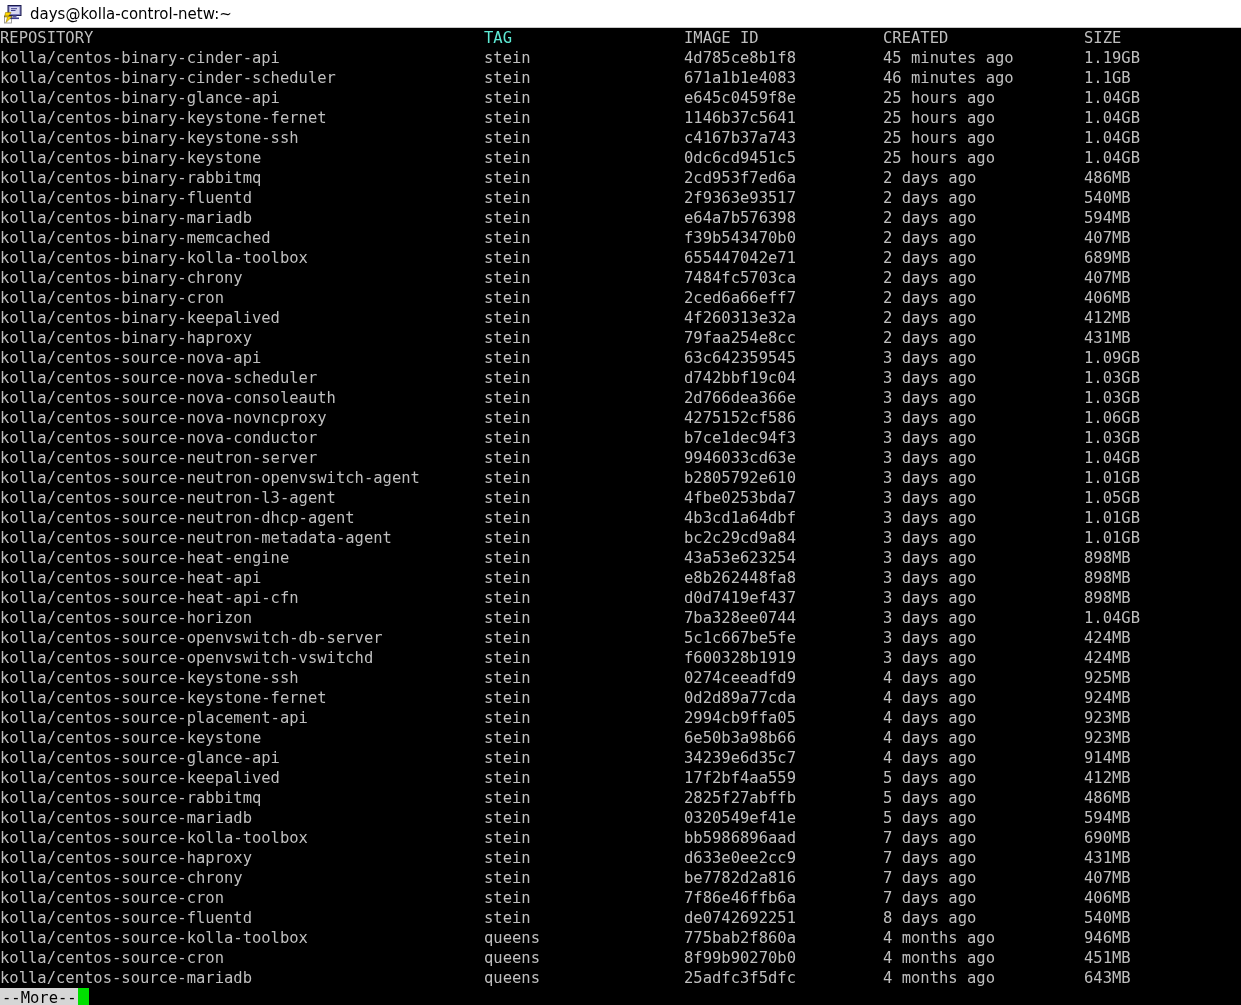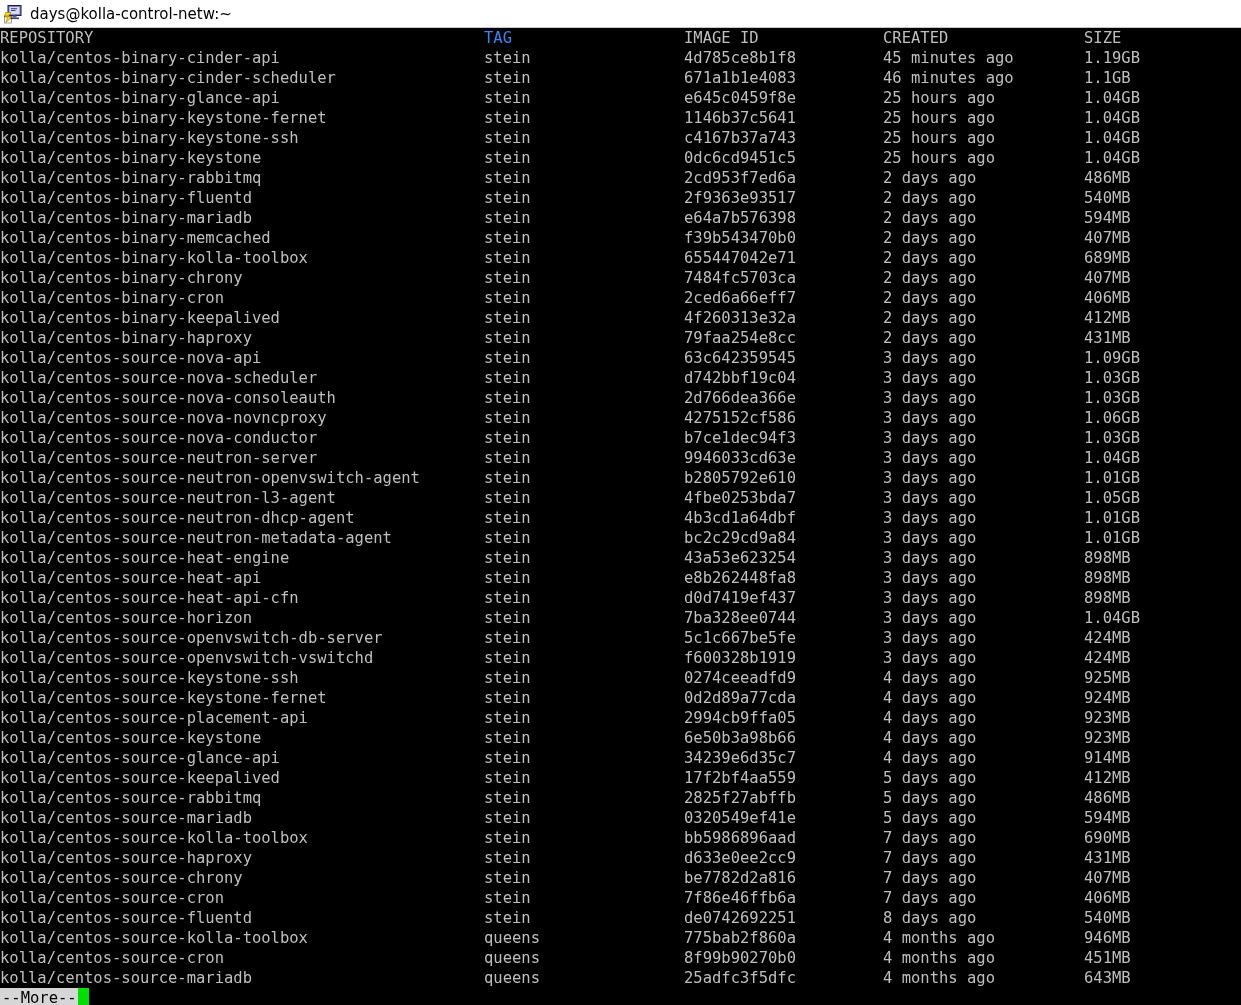--- a/index.html
+++ b/index.html
@@ -112,21 +112,21 @@
     <polygon points="1.5,8.5 7,8.5 4.5,12.5 8,12.5 2,18.5 3.5,13 0.5,13" fill="#ffd700" stroke="#9a7b00" stroke-width="0.6"></polygon>
     <rect x="0.5" y="12" width="7" height="7" fill="none" stroke="#2a2a2a" stroke-width="0.8" opacity="0.55"></rect>
   </svg>
   <span id="titlebar-text">days@kolla-control-netw:~</span>
 </div>
 
 <div id="terminal" style="background: rgb(0, 0, 0);">
 
   <div class="term-line header-line">
     <span class="col c-repo" style="color: rgb(191, 191, 191);">REPOSITORY</span>
-    <span class="col c-tag" style="color: #3b82f6;">TAG</span>
+    <span class="col c-tag" style="color: #5eead4;">TAG</span>
     <span class="col c-id" style="color: rgb(191, 191, 191);">IMAGE ID</span>
     <span class="col c-created" style="color: rgb(191, 191, 191);">CREATED</span>
     <span class="col c-size" style="color: rgb(191, 191, 191);">SIZE</span>
   </div>
 
   <div id="rows-container">
       <div class="term-line"><span class="col c-repo" style="color: rgb(191, 191, 191);">kolla/centos-binary-cinder-api</span><span class="col c-tag" style="color: rgb(191, 191, 191);">stein</span><span class="col c-id" style="color: rgb(191, 191, 191);">4d785ce8b1f8</span><span class="col c-created" style="color: rgb(191, 191, 191);">45 minutes ago</span><span class="col c-size" style="color: rgb(191, 191, 191);">1.19GB</span></div>
       <div class="term-line"><span class="col c-repo" style="color: rgb(191, 191, 191);">kolla/centos-binary-cinder-scheduler</span><span class="col c-tag" style="color: rgb(191, 191, 191);">stein</span><span class="col c-id" style="color: rgb(191, 191, 191);">671a1b1e4083</span><span class="col c-created" style="color: rgb(191, 191, 191);">46 minutes ago</span><span class="col c-size" style="color: rgb(191, 191, 191);">1.1GB</span></div>
       <div class="term-line"><span class="col c-repo" style="color: rgb(191, 191, 191);">kolla/centos-binary-glance-api</span><span class="col c-tag" style="color: rgb(191, 191, 191);">stein</span><span class="col c-id" style="color: rgb(191, 191, 191);">e645c0459f8e</span><span class="col c-created" style="color: rgb(191, 191, 191);">25 hours ago</span><span class="col c-size" style="color: rgb(191, 191, 191);">1.04GB</span></div>
       <div class="term-line"><span class="col c-repo" style="color: rgb(191, 191, 191);">kolla/centos-binary-keystone-fernet</span><span class="col c-tag" style="color: rgb(191, 191, 191);">stein</span><span class="col c-id" style="color: rgb(191, 191, 191);">1146b37c5641</span><span class="col c-created" style="color: rgb(191, 191, 191);">25 hours ago</span><span class="col c-size" style="color: rgb(191, 191, 191);">1.04GB</span></div>

